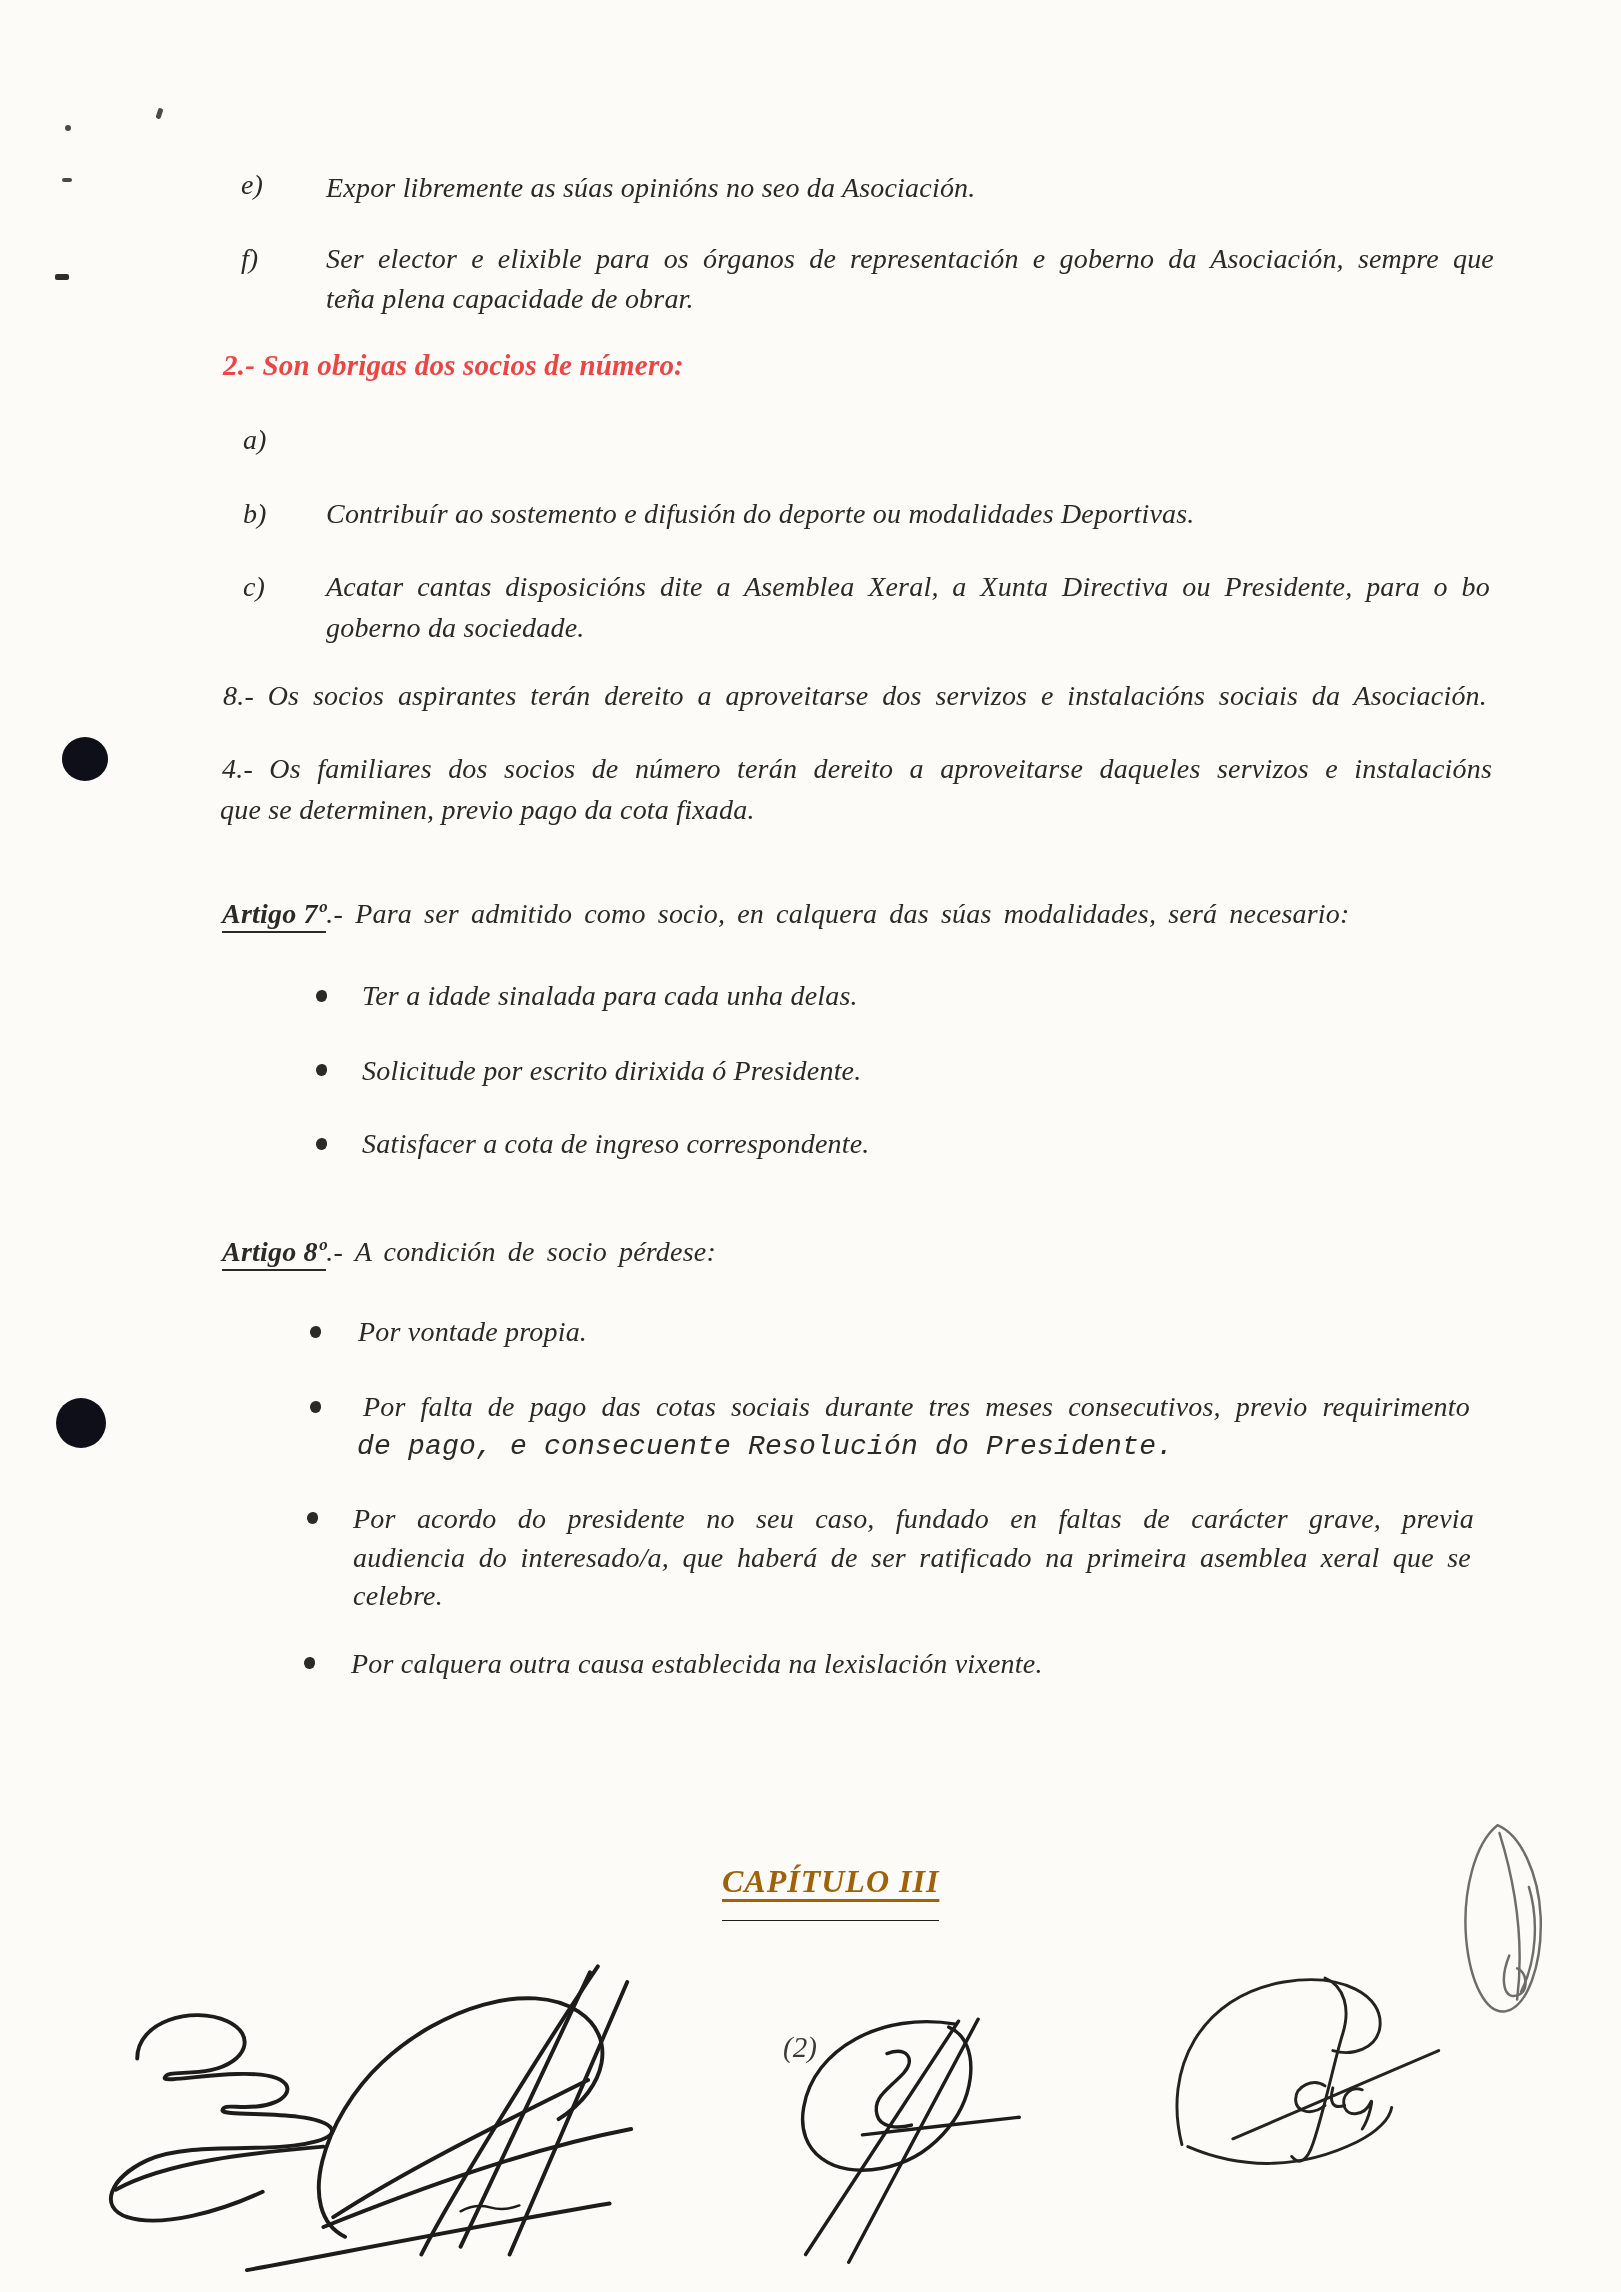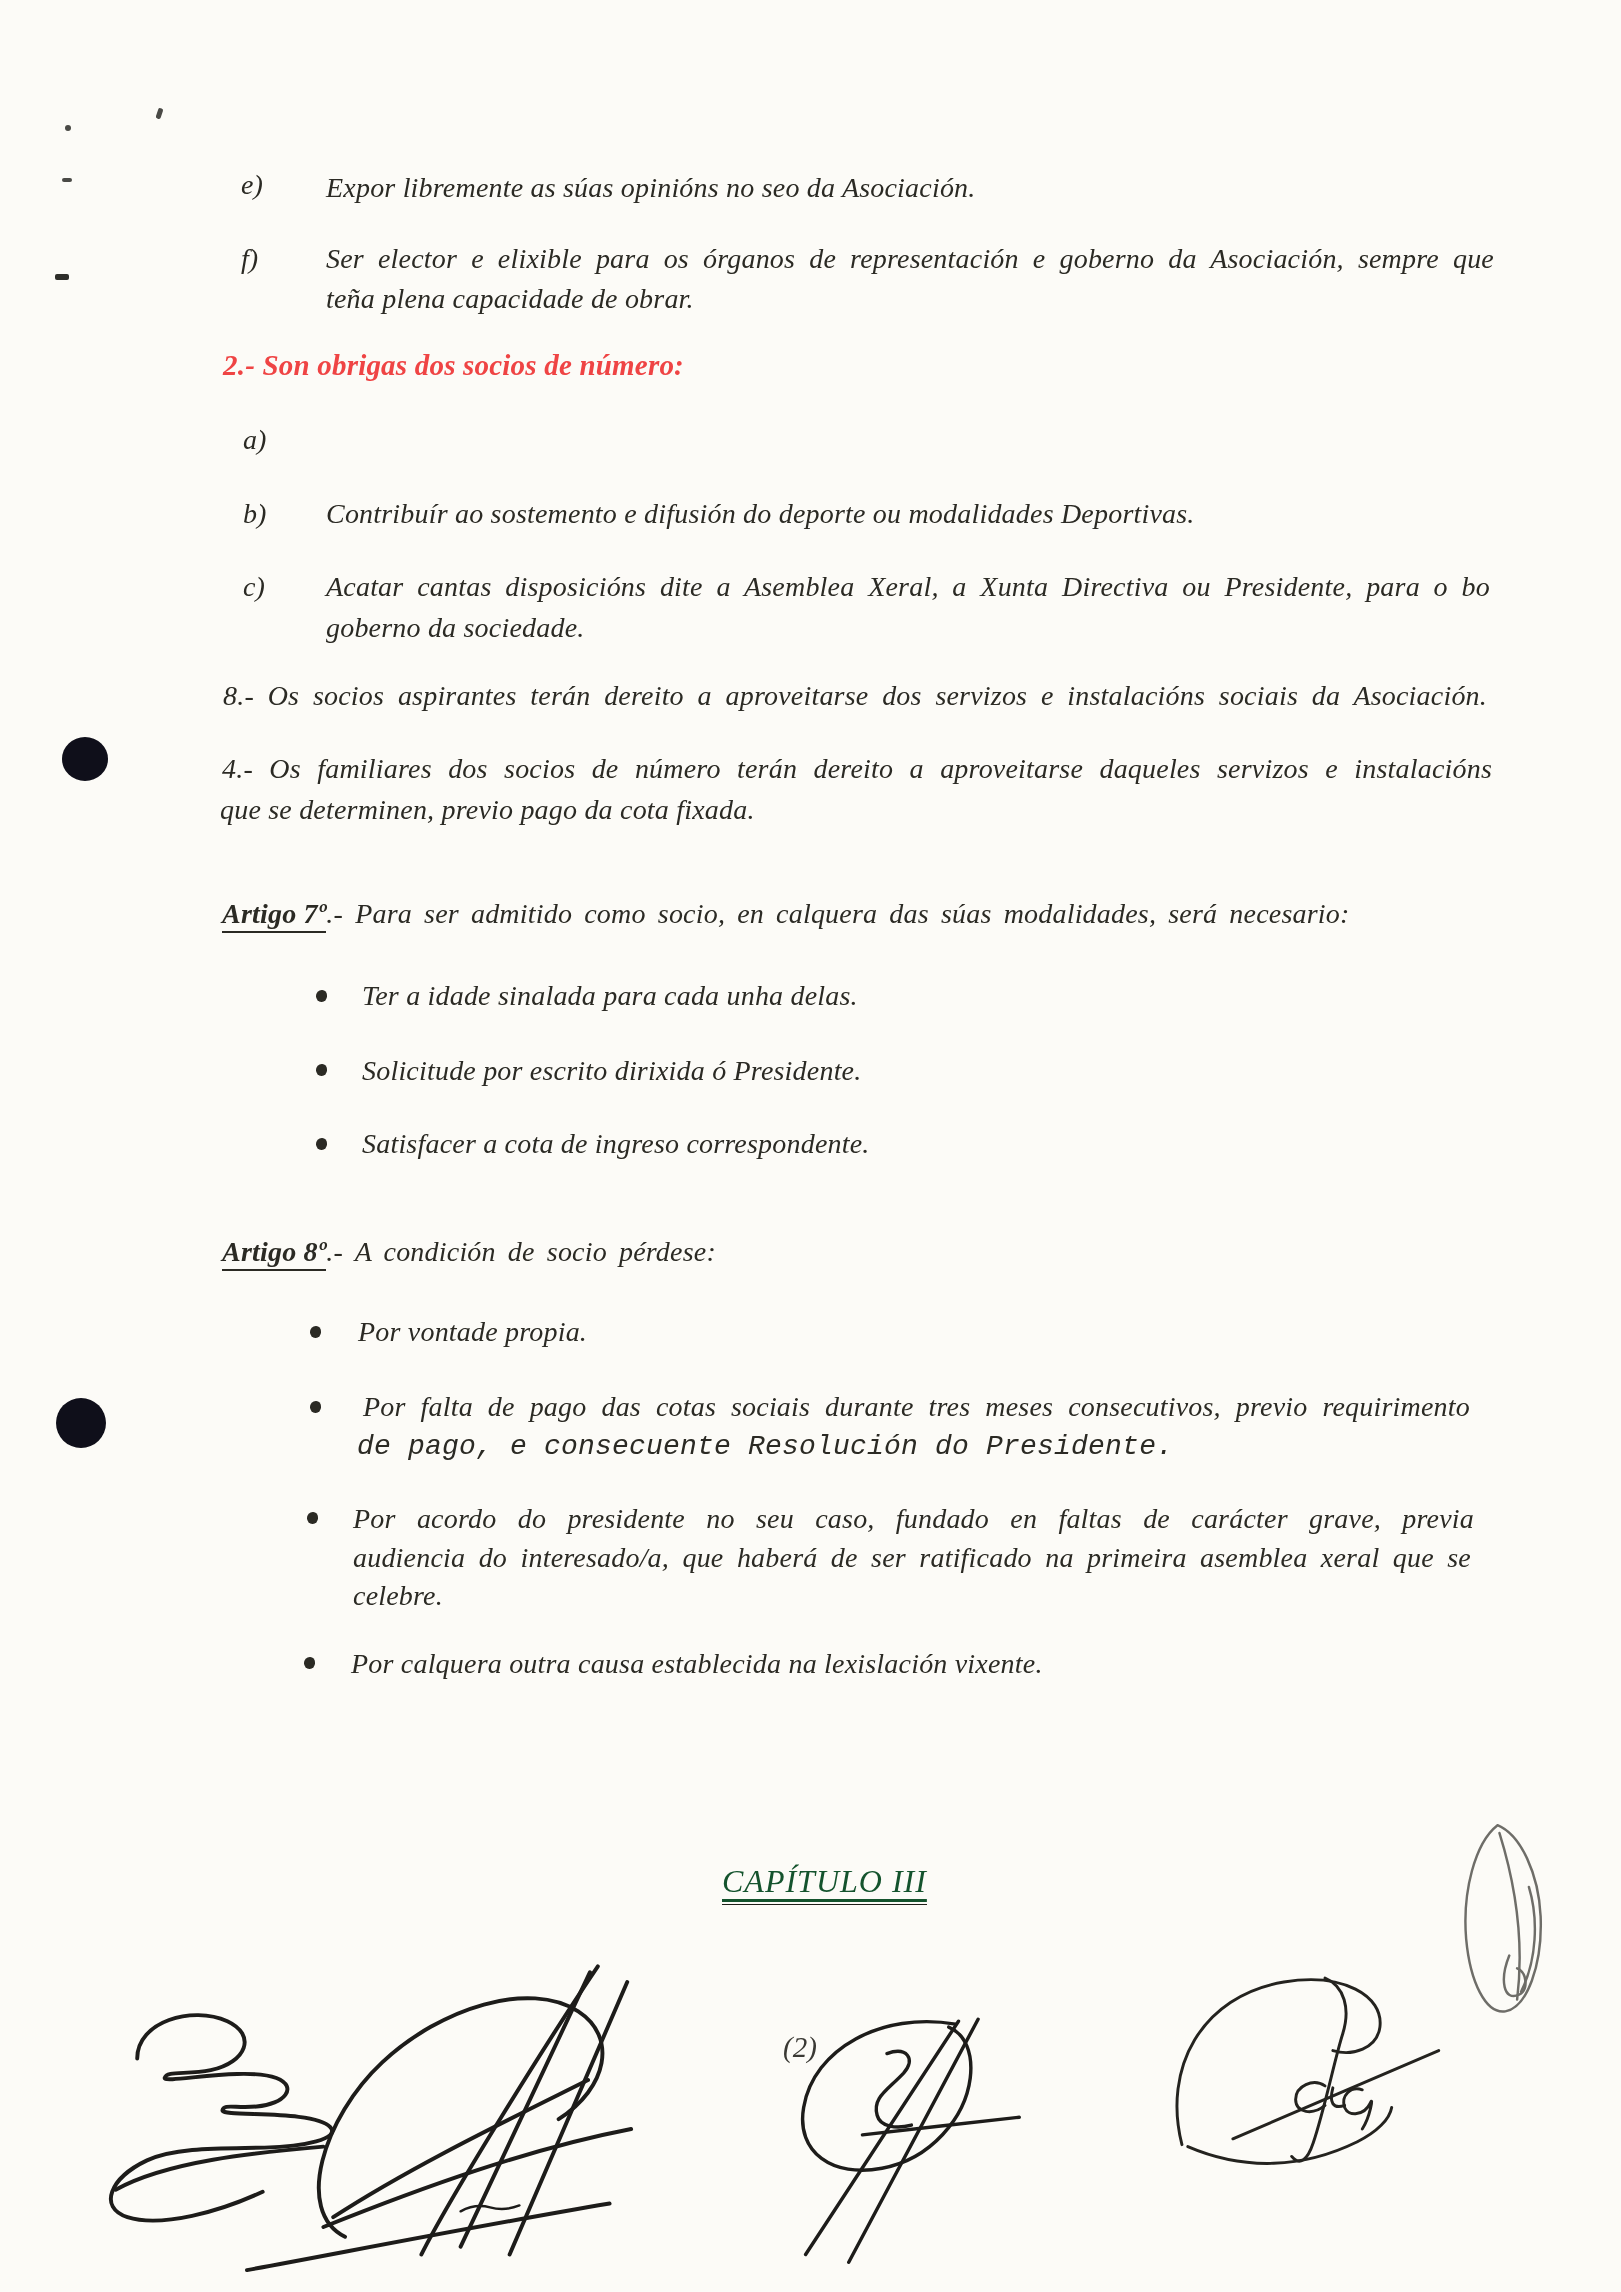--- a/index.html
+++ b/index.html
@@ -13,24 +13,24 @@
     overflow:hidden;
   }
   .ln{position:absolute;white-space:nowrap;font-size:28px;line-height:35px;letter-spacing:0.2px;}
   .jl{white-space:normal;text-align:justify;text-align-last:justify;}
   .lab{position:absolute;font-size:28px;line-height:35px;}
   .h2{font-size:29px;font-weight:bold;color:#ef4444;}
   .artlabel{font-weight:bold;border-bottom:2.5px solid #2b2a24;padding-bottom:2px;}
   .artintro{word-spacing:4.9px;}
   .blt{position:absolute;width:10.8px;height:11.8px;background:#2b2a24;border-radius:55% 45% 50% 50%;}
   .chap{
-    position:absolute;font-size:32px;font-weight:normal;color:#14532d;
+    position:absolute;font-size:32px;font-weight:bold;color:#a16207;
     letter-spacing:1px;white-space:nowrap;
     text-decoration:underline;text-decoration-thickness:2.5px;text-underline-offset:6.9px;
-    border-bottom:1.5px solid #1f1e18;padding-bottom:4px;
+    border-bottom:1.5px solid #1f1e18;padding-bottom:20px;
   }
   .punch{position:absolute;background:#0f0f1a;border-radius:50%;}
   .mark{position:absolute;background:#4a4a46;border-radius:2px;}
   .sig-layer{position:absolute;left:0;top:0;pointer-events:none;}
   .annot{position:absolute;font-size:29px;color:#3a3934;white-space:nowrap;}
 </style>
 </head>
 <body>
 
 <div class="page">

